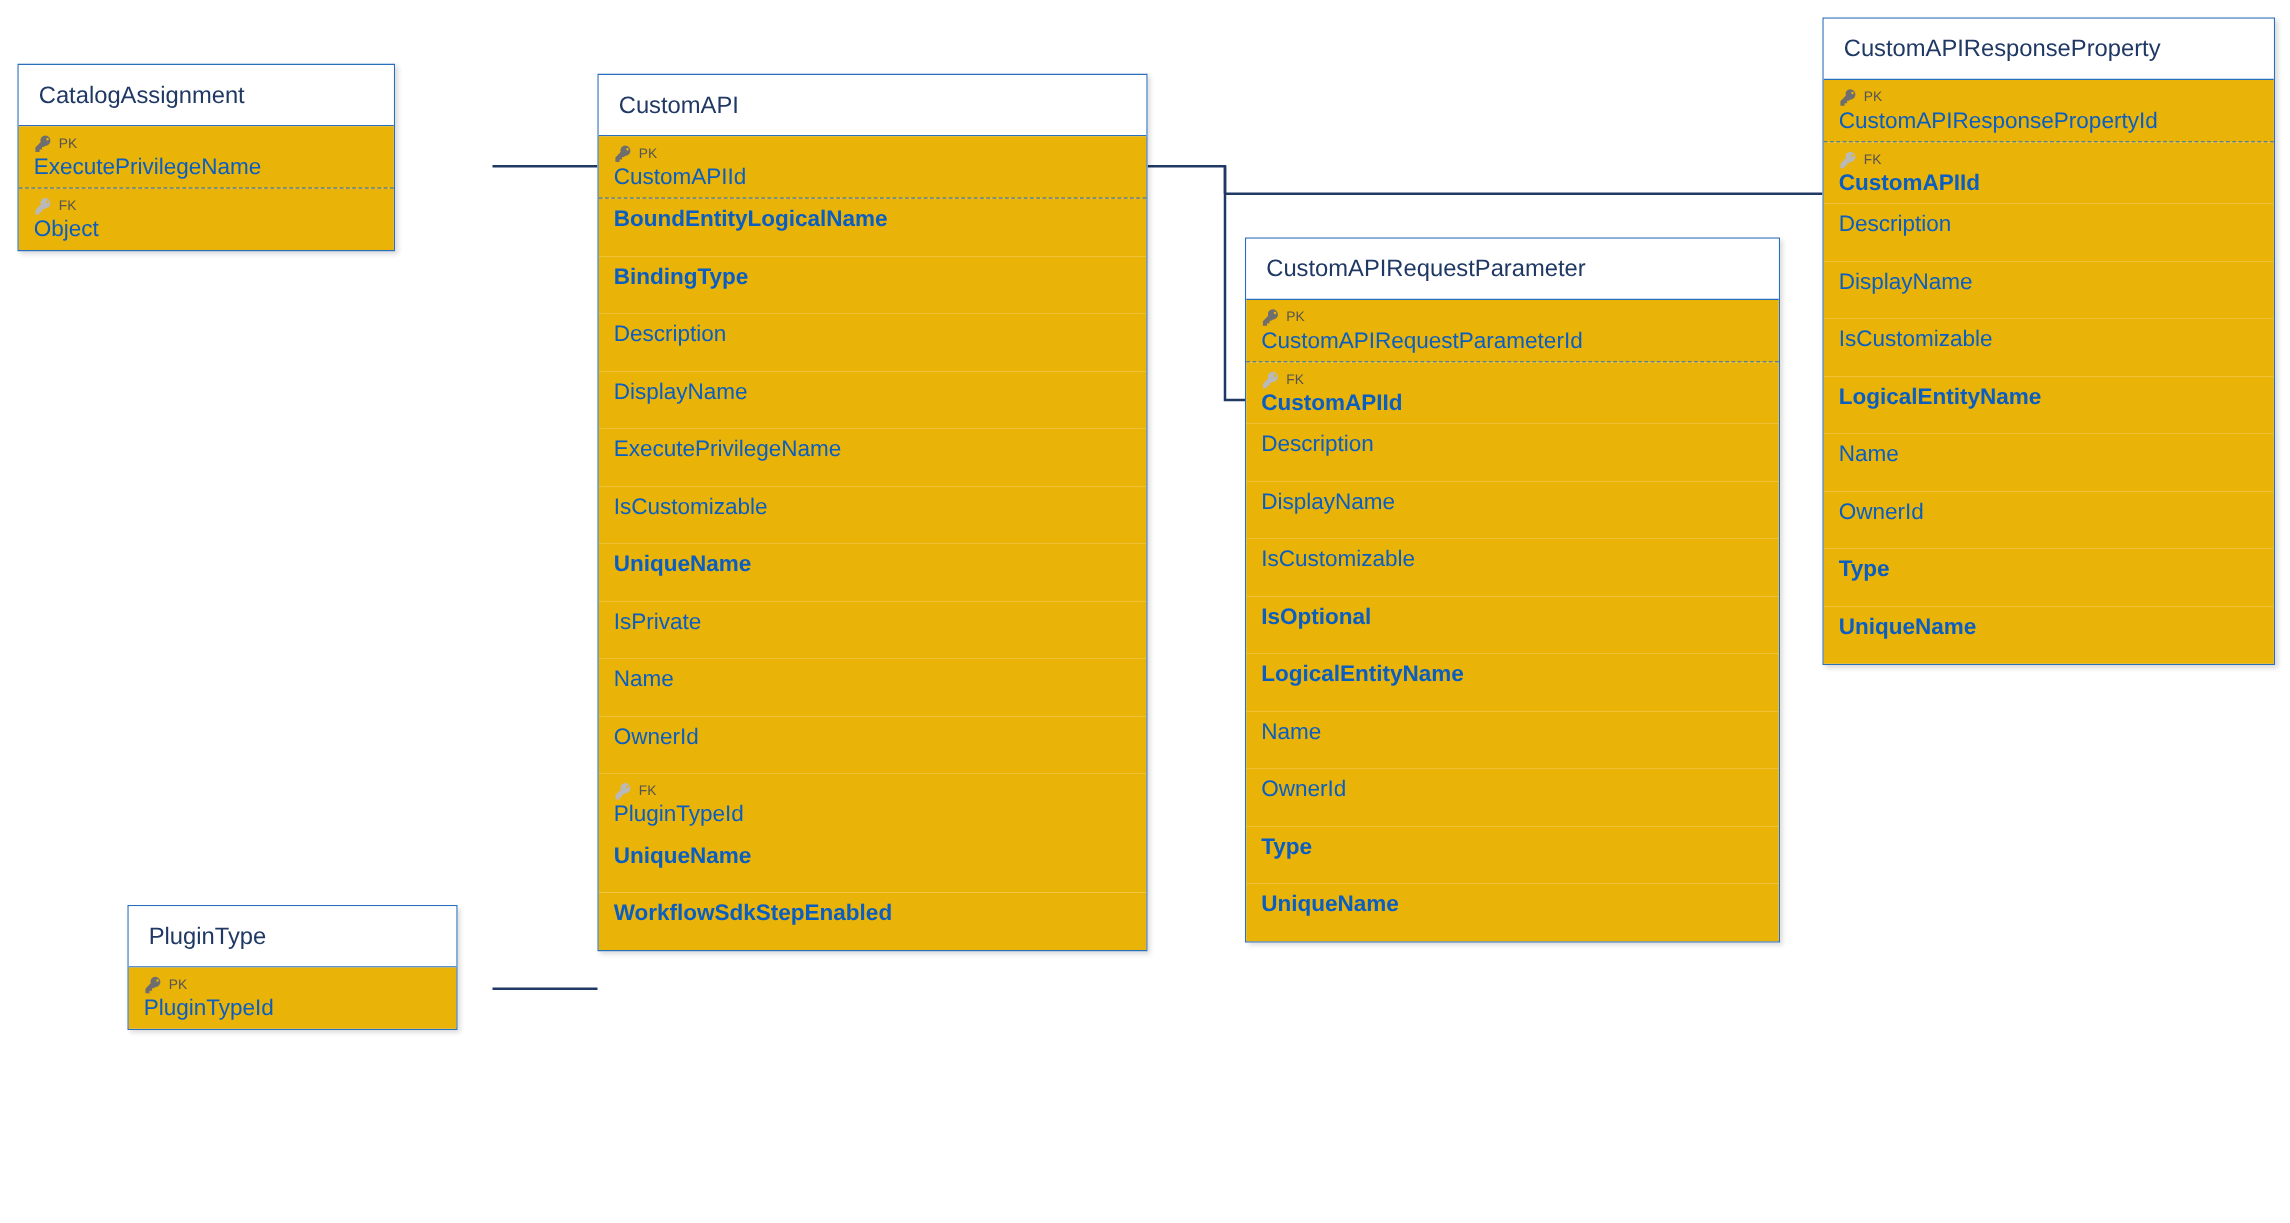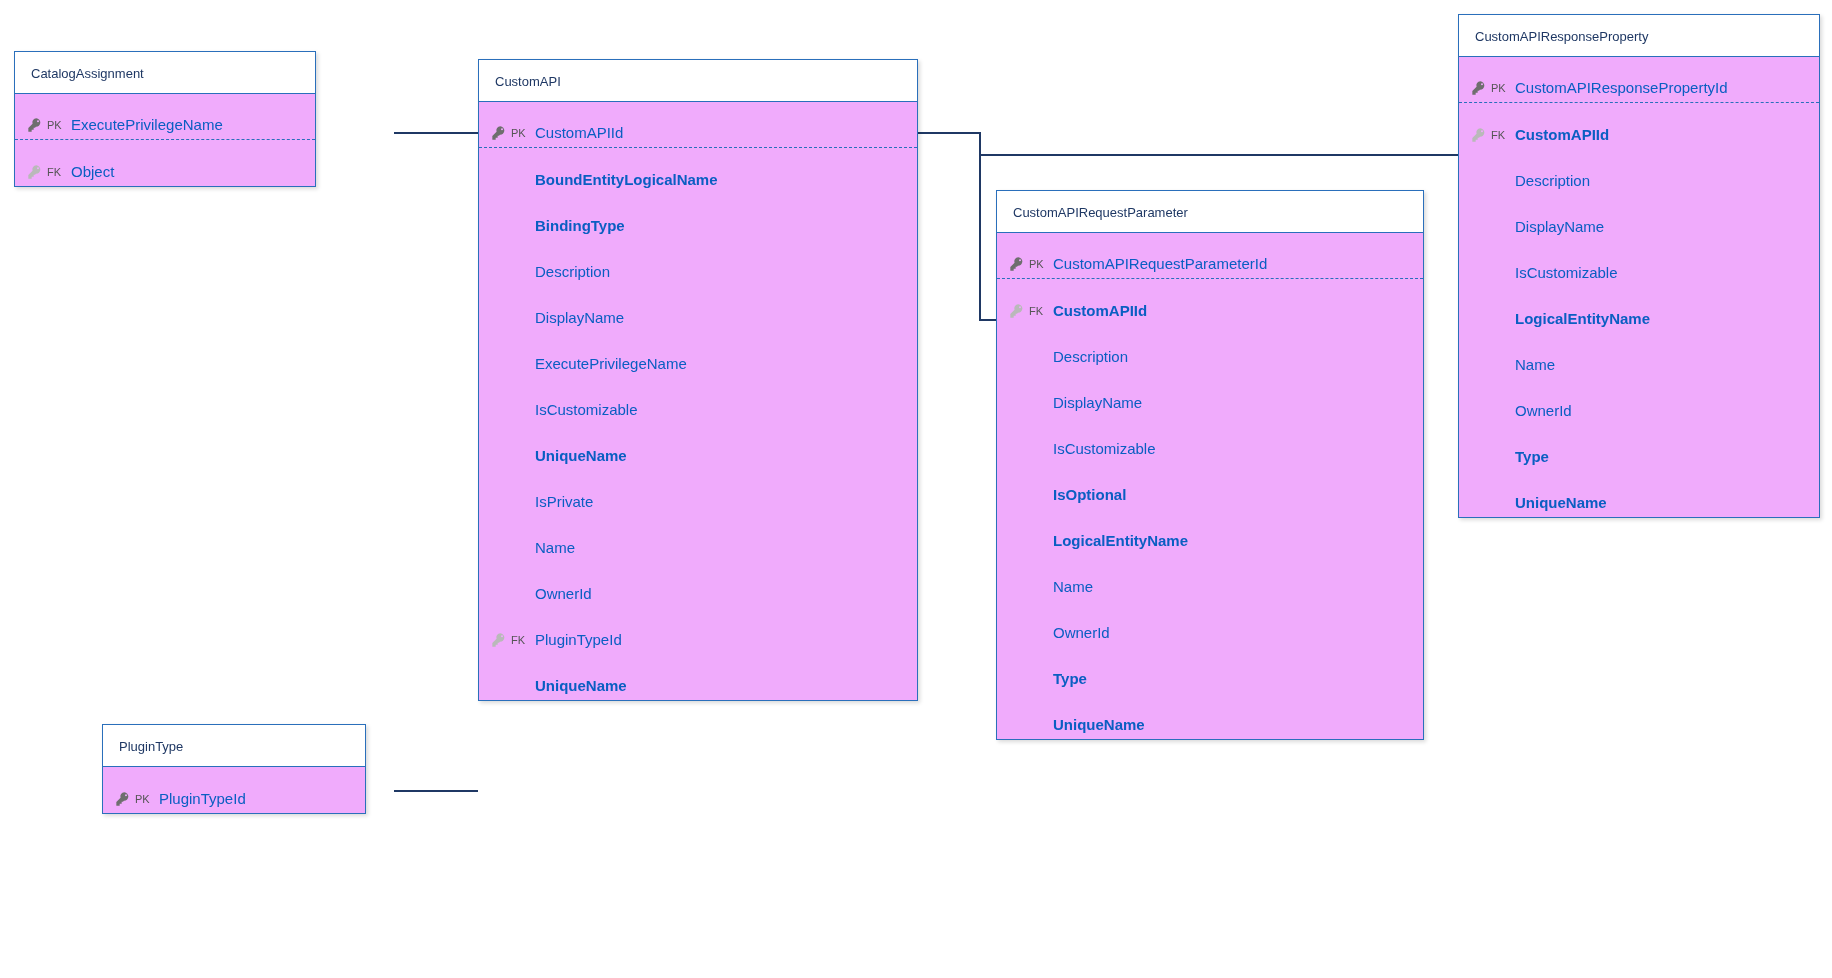--- a/index.html
+++ b/index.html
@@ -26,49 +26,50 @@
   }
   .entity {
     position: absolute;
     border: 1px solid #2a6fbb;
     background: #ffffff;
     box-shadow: 2px 2px 4px rgba(0,0,0,0.15);
   }
   .entity-header {
     padding: 14px 16px 12px 16px;
     color: #1f3864;
-    font-size: 13px;
+    font-size: 19px;
     border-bottom: 1px solid #2a6fbb;
     background: #ffffff;
   }
   .entity-body .row {
     display: flex;
-    align-items: flex-end;
+    align-items: flex-start;
     min-height: 46px;
     padding: 6px 14px 6px 12px;
-    background: #f0abfc;
+    background: #eab308;
+    flex-direction: column;
   }
   .entity-body .row.dashed-below {
     border-bottom: 1px dashed #2a6fbb;
   }
   .key-col {
     width: 44px;
     display: flex;
     align-items: center;
     justify-content: flex-start;
     gap: 2px;
   }
   .key-label {
     font-size: 11px;
     color: #555;
     margin-left: 2px;
   }
   .field {
     color: #0a5ec2;
-    font-size: 15px;
+    font-size: 18px;
   }
   .field.bold { font-weight: 700; }
   .key-icon { width: 16px; height: 16px; flex: 0 0 16px; }
   .key-icon svg { width: 16px; height: 16px; display:block; }
   .muted svg path { fill: #b9b9b9; }
   .dark svg path { fill: #6e6e6e; }
 </style>
 </head>
 <body>
 
@@ -194,20 +195,24 @@
               </svg>
             </span>
             <span class="key-label">FK</span>
           </span>
           <span class="field">PluginTypeId</span>
         </div>
         <div class="row">
           <span class="key-col"></span>
           <span class="field bold">UniqueName</span>
         </div>
+        <div class="row">
+          <span class="key-col"></span>
+          <span class="field bold">WorkflowSdkStepEnabled</span>
+        </div>
       </div>
   </div>
 
   <div class="entity" style="left:996px; top:190px; width:428px;">
     <div class="entity-header">CustomAPIRequestParameter</div>
     <div class="entity-body" id="reqparam-body">
       <div class="row dashed-below">
         <span class="key-col">
           <span class="key-icon dark">
             <svg viewBox="0 0 24 24">

